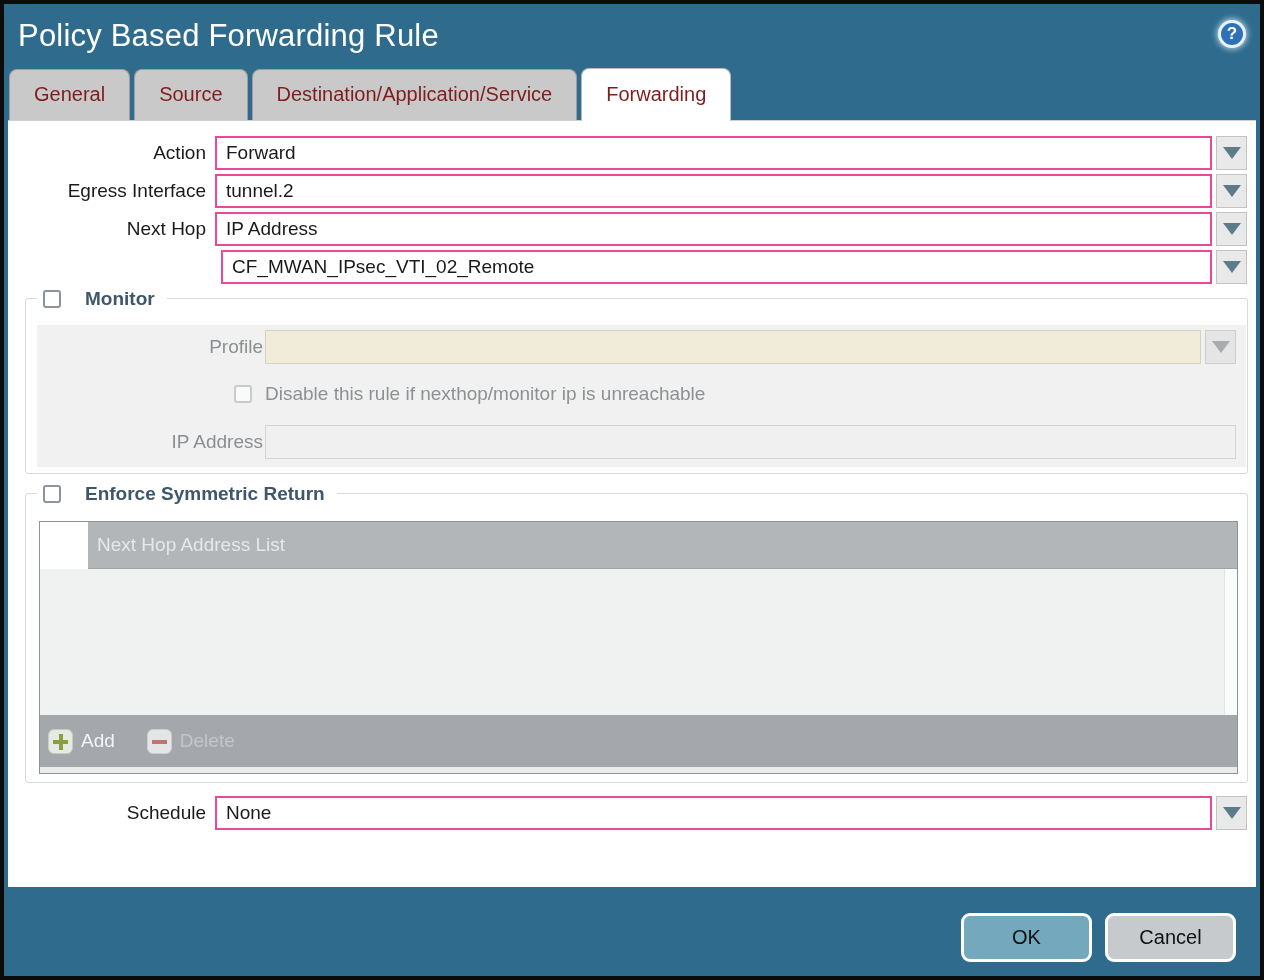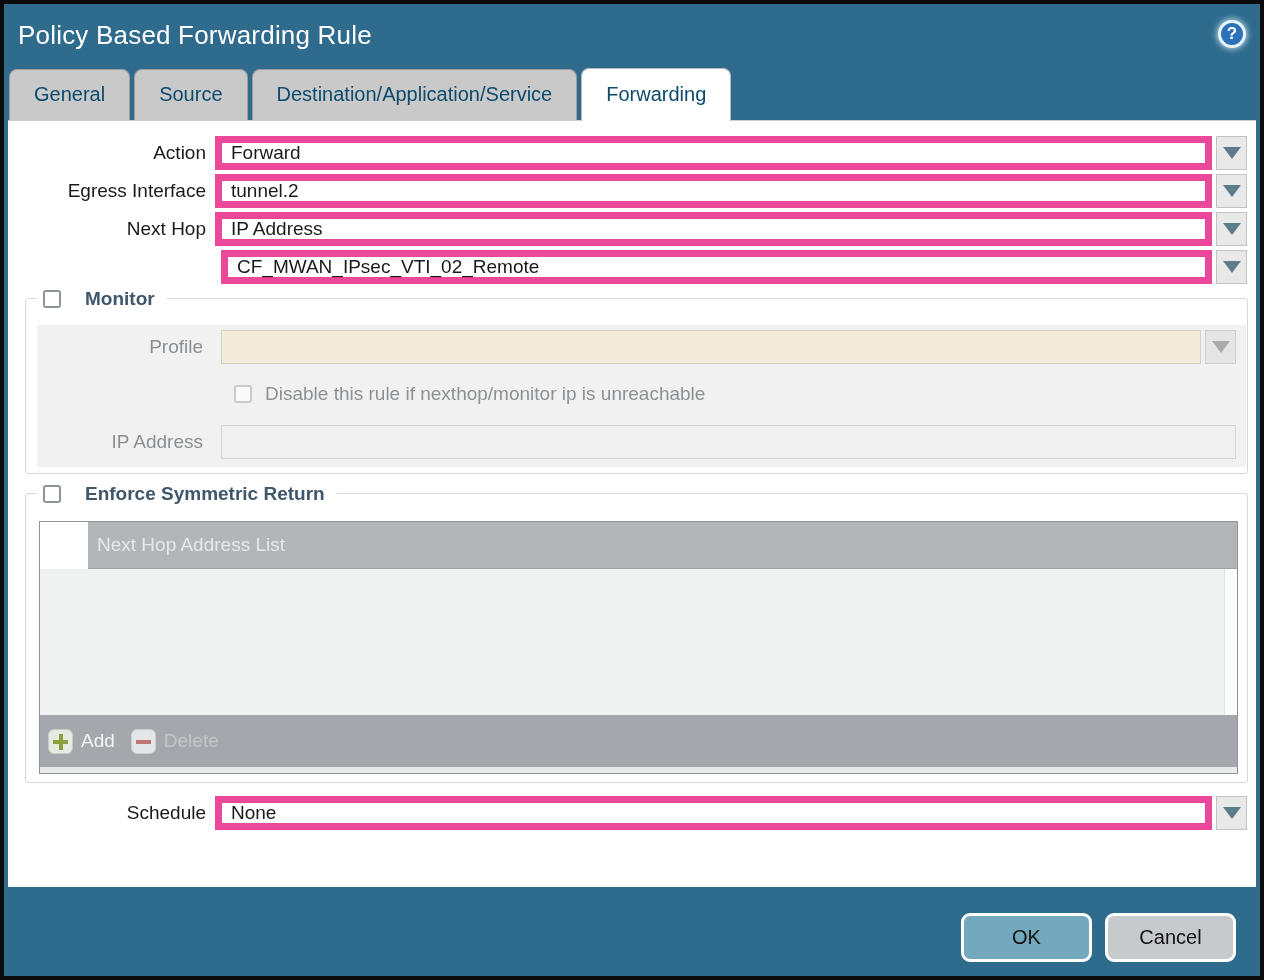--- a/index.html
+++ b/index.html
@@ -14,21 +14,21 @@
     position:relative;
   }
 
   
   .titlebar {
     height:63px;
     display:flex; align-items:center;
     padding-left:14px;
     position:relative;
   }
-  .title { color:#ffffff; font-size:26px; font-weight:400; letter-spacing:0.2px; }
+  .title { color:#ffffff; font-size:31px; font-weight:400; letter-spacing:0.2px; }
   .help {
     position:absolute; right:14px; top:16px;
     width:28px; height:28px; border-radius:50%;
     background:#2d72b8;
     border:3px solid #e8f3fb;
     box-shadow:0 0 6px 1px rgba(220,240,255,0.85);
     color:#ffffff; font-size:17px; font-weight:bold;
     display:flex; align-items:center; justify-content:center;
     cursor:pointer;
   }
@@ -40,21 +40,21 @@
     position:relative; z-index:2;
   }
   .tab {
     height:51px; line-height:49px;
     padding:0 24px;
     margin-right:4px;
     background:#c9c9c9;
     border:1px solid #9d9d9d;
     border-bottom:none;
     border-radius:8px 8px 0 0;
-    font-size:20px; color:#0c4a6e;
+    font-size:20px; color:#7f1d1d;
     cursor:pointer;
     white-space:nowrap;
   }
   .tab.active {
     background:#ffffff;
     border-color:#b9b9b9;
     height:53px; line-height:51px;
     margin-bottom:-1px;
   }
 
@@ -66,21 +66,21 @@
     border-top:1px solid #cfcfcf;
     position:relative; z-index:1;
     font-size:19px; color:#1a1a1a;
   }
 
   .row { display:flex; align-items:center; height:26px; margin:0 9px 12px 0; }
   .row.first { padding-top:0; margin-top:19px; }
   .row-label { width:207px; text-align:right; padding-right:9px; color:#1a1a1a; }
   .field {
     flex:1; height:34px;
-    border:7px solid #ec4899;
+    border:2px solid #ec4899;
     background:#ffffff;
     display:flex; align-items:center;
     padding-left:9px;
     cursor:pointer;
   }
   .indent .field { margin-left:6px; }
   .dd-btn {
     width:31px; height:34px; margin-left:4px;
     background:#e9e9e9;
     border:1px solid #c3c3c3;
@@ -121,21 +121,21 @@
   .legend-text { font-size:19px; font-weight:bold; color:#3f566b; white-space:nowrap; }
 
   
   .monitor-panel {
     background:#f1f1f1;
     margin:26px 1px 8px 11px;
     padding:5px 0 0 0;
     height:142px;
   }
   .m-row { display:flex; align-items:center; margin-right:10px; }
-  .m-label { width:184px; text-align:right; padding-right:18px; color:#8b8f92; }
+  .m-label { width:184px; text-align:right; padding-right:2px; color:#8b8f92;margin-left:44px; }
   .field.cream {
     background:#f1ebd9;
     border:1px solid #d6d1c0;
     height:34px; cursor:default;
   }
   .field.dim {
     background:#f0f0f0;
     border:1px solid #d4d4d4;
     height:34px; cursor:default;
   }
@@ -162,21 +162,21 @@
     color:#e6e8e9; font-size:19px;margin-left:48px;
   }
   .nh-body { height:146px; background:#f0f1f1; position:relative; }
   .nh-scroll {
     position:absolute; right:0; top:0; bottom:0; width:13px;
     background:#fafbfb; border-left:1px solid #e3e4e4;
   }
   .nh-footer {
     height:52px; background:#a4a8ac;
     display:flex; align-items:center;
-    padding-left:8px; gap:16px;
+    padding-left:8px; gap:32px;
   }
   .tbl-btn { display:flex; align-items:center; gap:8px; cursor:pointer; }
   .tbl-btn.disabled { cursor:default; }
   .sq-icon {
     width:25px; height:25px; border-radius:6px;
     background:#e7e9e3; border:1px solid #c8ccc2;
     position:relative; flex:0 0 auto;
   }
   .sq-icon.plus::before {
     content:""; position:absolute; left:4px; top:10px; width:15px; height:4px; background:#8a9f3e;

